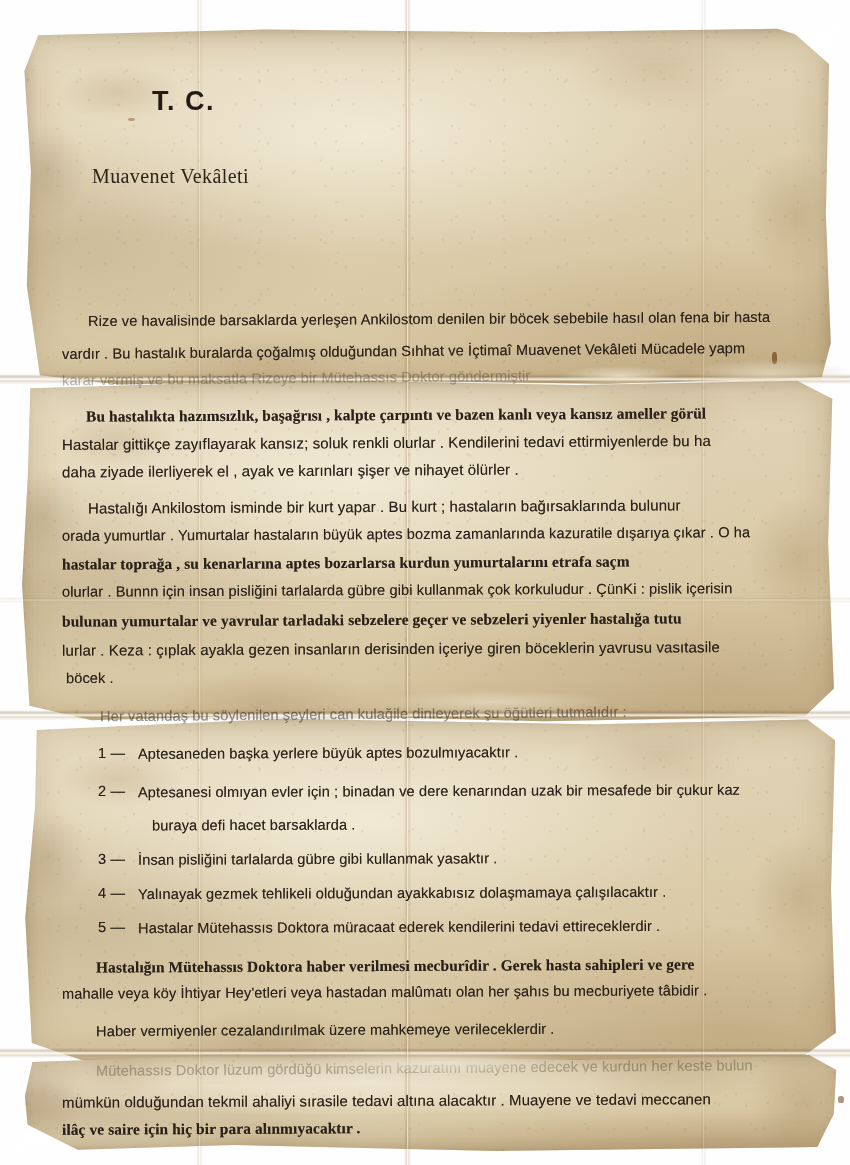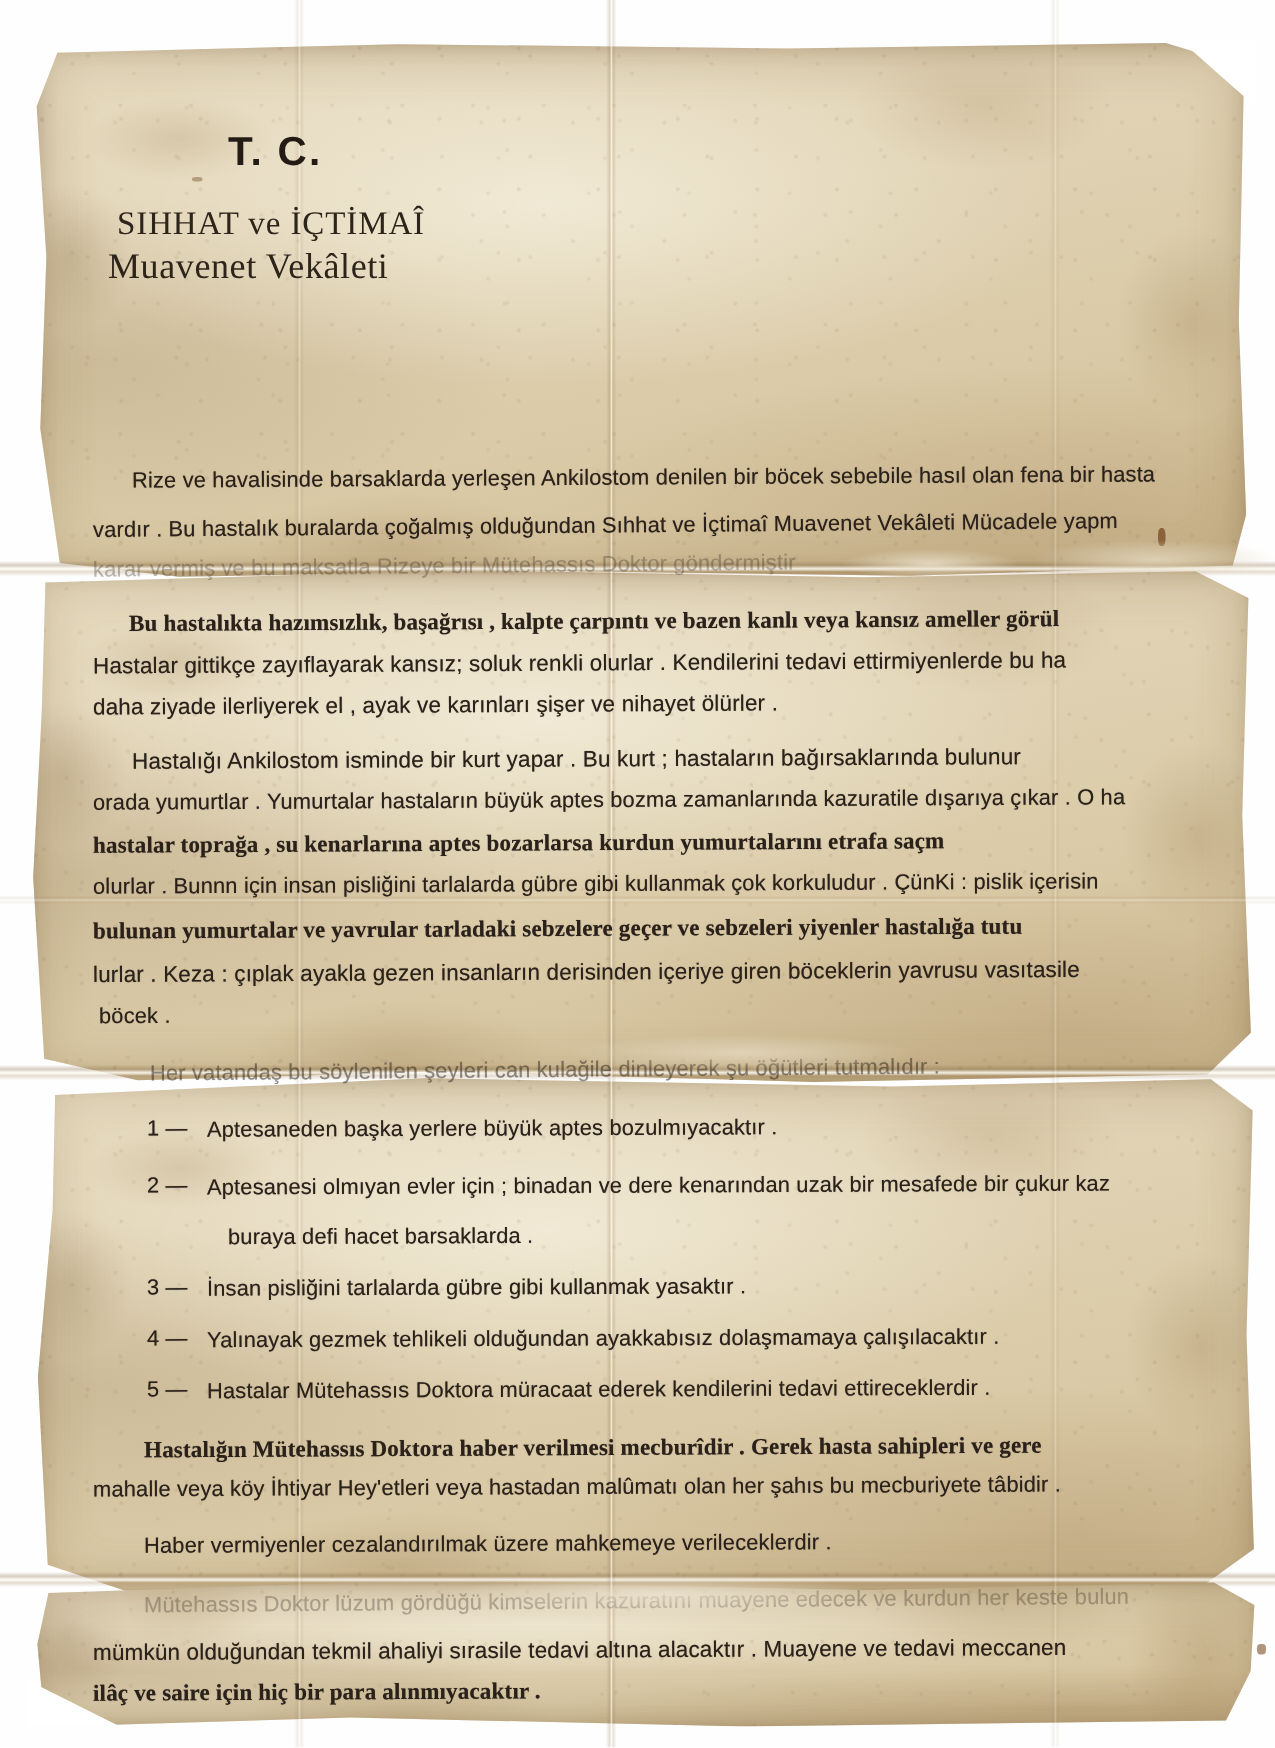--- a/index.html
+++ b/index.html
@@ -91,22 +91,22 @@
   .masthead-tc{
     position:absolute;left:152px;top:86px;
     font-family:"Liberation Sans",sans-serif;font-weight:bold;
     font-size:27px;letter-spacing:1.5px;color:#241c14;
   }
   .masthead-l1{
     position:absolute;left:78px;top:136px;
     font-family:"Liberation Serif",serif;font-size:22px;letter-spacing:.6px;color:#2d241a;
   }
   .masthead-l2{
-    position:absolute;left:72px;top:165px;
-    font-family:"Liberation Serif",serif;font-size:24px;letter-spacing:.4px;color:#2d241a;
+    position:absolute;left:92px;top:165px;
+    font-family:"Liberation Serif",serif;font-size:20px;letter-spacing:.4px;color:#2d241a;
   }
   .doc-title{
     position:absolute;left:318px;top:222px;
     font-family:"Liberation Serif",serif;font-weight:bold;
     font-size:42px;letter-spacing:.5px;color:#221a12;
     text-shadow:0 0 1px rgba(40,30,20,.5);
   }
 
   
   .faded{opacity:.30;}
@@ -166,21 +166,20 @@
   <div class="gap" style="left:18px;top:1120px;width:60px;height:30px;
               clip-path:polygon(0 100%,0 0,100% 100%);"></div>
 
   <div class="fleck" style="left:772px;top:352px;width:5px;height:12px;"></div>
   <div class="fleck" style="left:838px;top:1096px;width:6px;height:7px;opacity:.6;"></div>
   <div class="fleck" style="left:128px;top:118px;width:7px;height:3px;opacity:.45;"></div>
 
   <div class="txtlayer">
 
     <div class="masthead-tc">T. C.</div>
-    <div class="masthead-l1">SIHHAT ve İÇTİMAÎ</div>
     <div class="masthead-l2">Muavenet Vekâleti</div>
 
 
     <div class="ln" style="left:88px;top:311px;transform:rotate(-0.35deg);">Rize ve havalisinde barsaklarda yerleşen Ankilostom denilen bir böcek sebebile hasıl olan fena bir hasta</div>
     <div class="ln" style="left:62px;top:343px;transform:rotate(-0.5deg);">vardır . Bu hastalık buralarda çoğalmış olduğundan  Sıhhat ve İçtimaî Muavenet Vekâleti  Mücadele  yapm</div>
     <div class="ln faded" style="left:62px;top:370px;transform:rotate(-0.6deg);">karar vermiş ve bu maksatla Rizeye bir Mütehassıs Doktor göndermiştir</div>
 
     <div class="ln b serif" style="left:86px;top:406px;font-size:15.4px;transform:rotate(-0.3deg);">Bu hastalıkta hazımsızlık,  başağrısı , kalpte çarpıntı ve bazen kanlı veya kansız ameller görül</div>
     <div class="ln" style="left:62px;top:434px;font-size:15px;transform:rotate(-0.35deg);">Hastalar gittikçe  zayıflayarak kansız;  soluk renkli olurlar .  Kendilerini tedavi ettirmiyenlerde  bu ha</div>
     <div class="ln" style="left:62px;top:462px;font-size:15px;transform:rotate(-0.35deg);">daha ziyade ilerliyerek el , ayak ve karınları şişer ve nihayet ölürler .</div>

